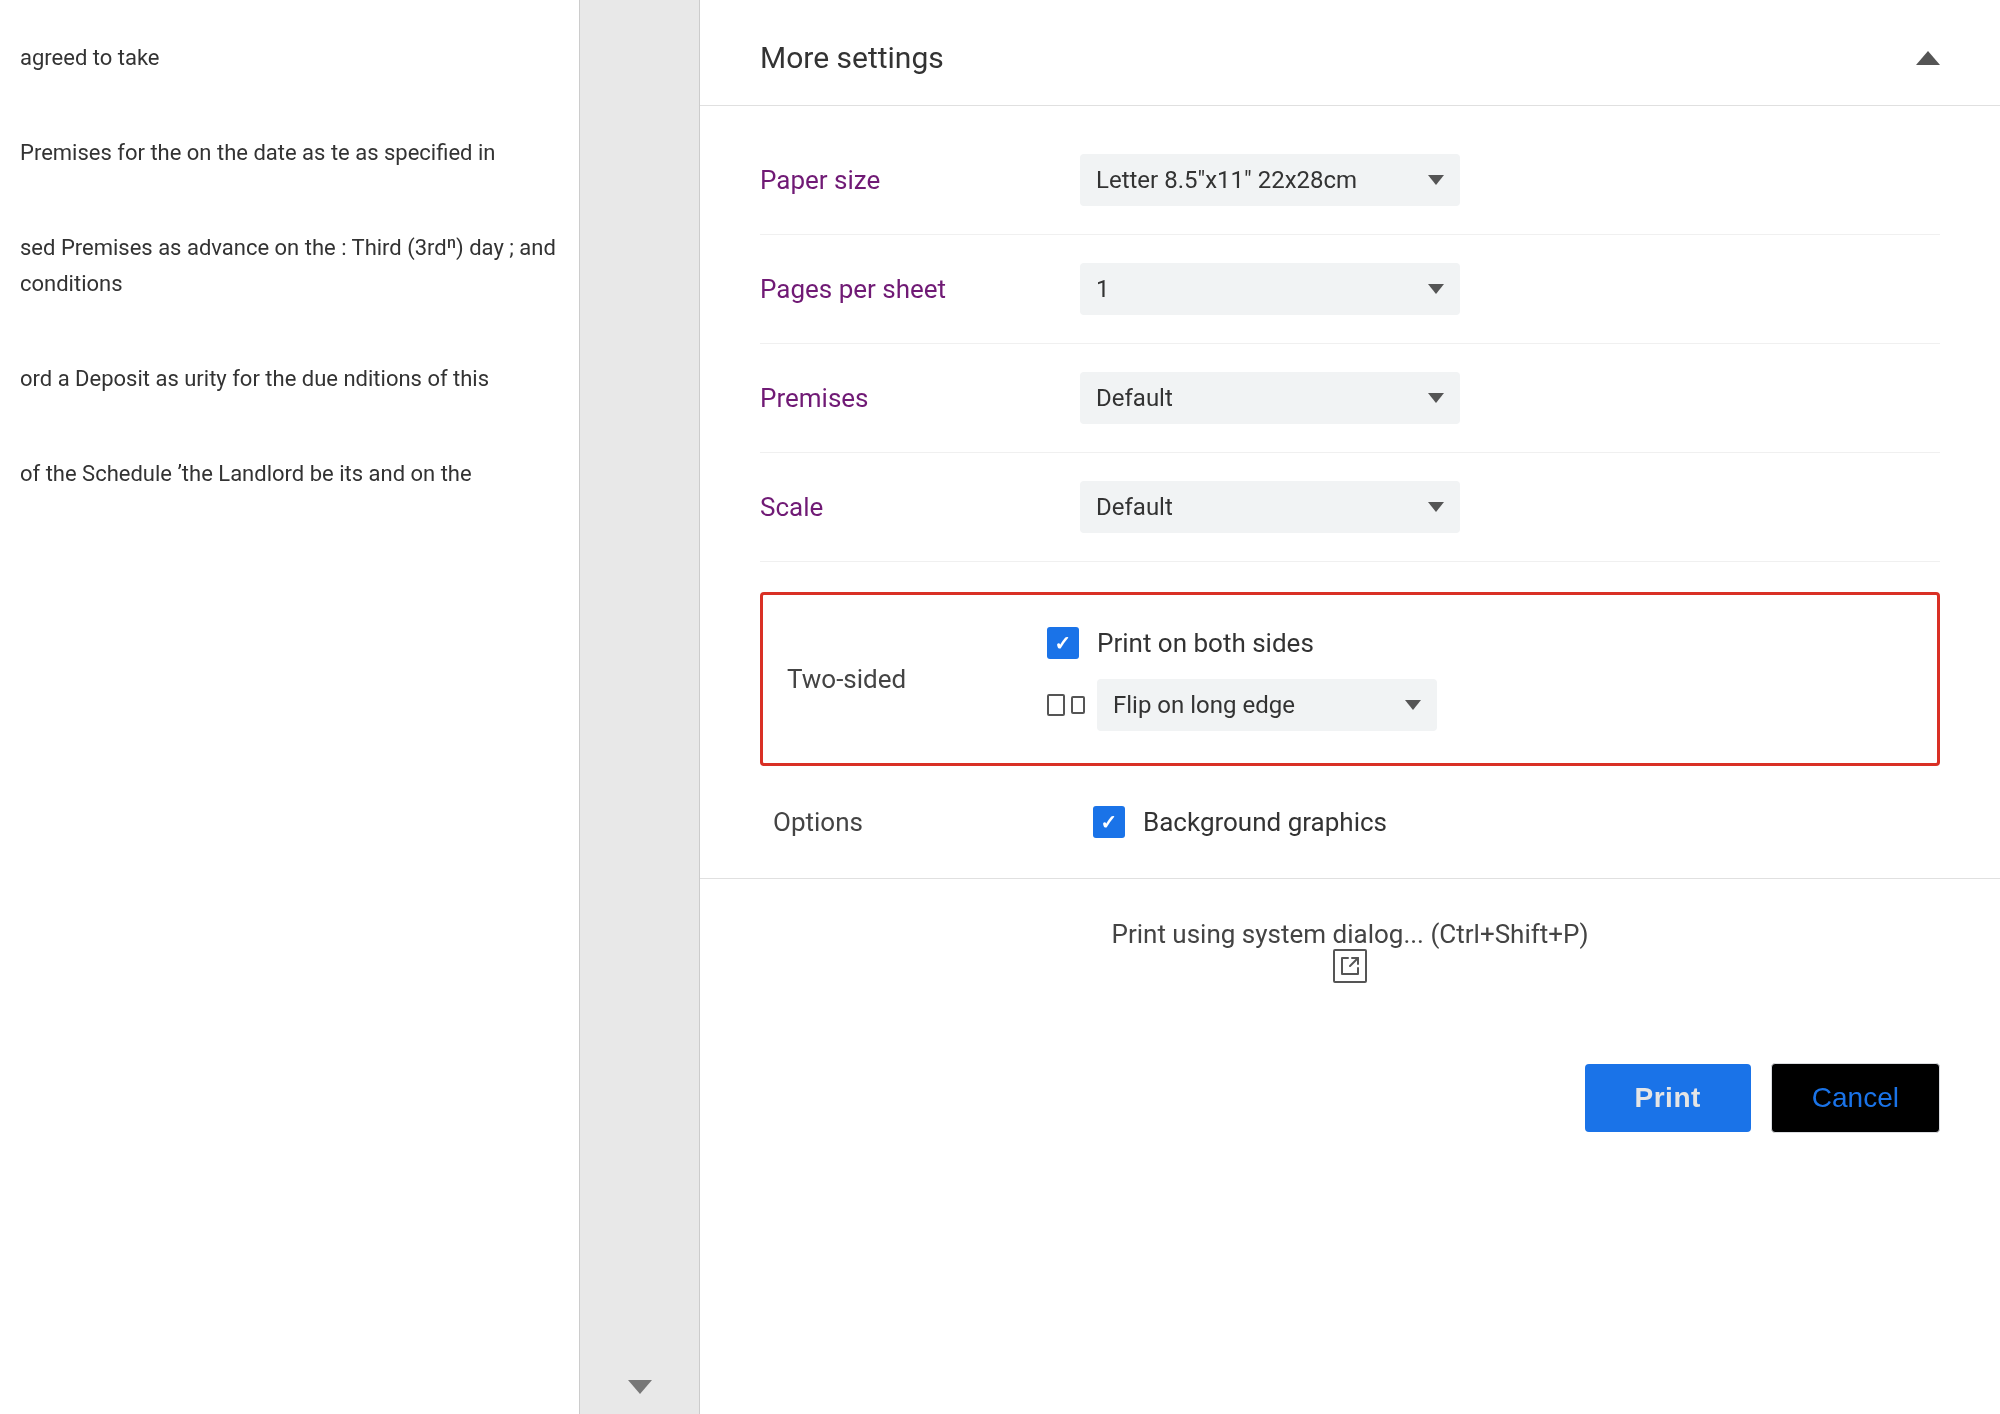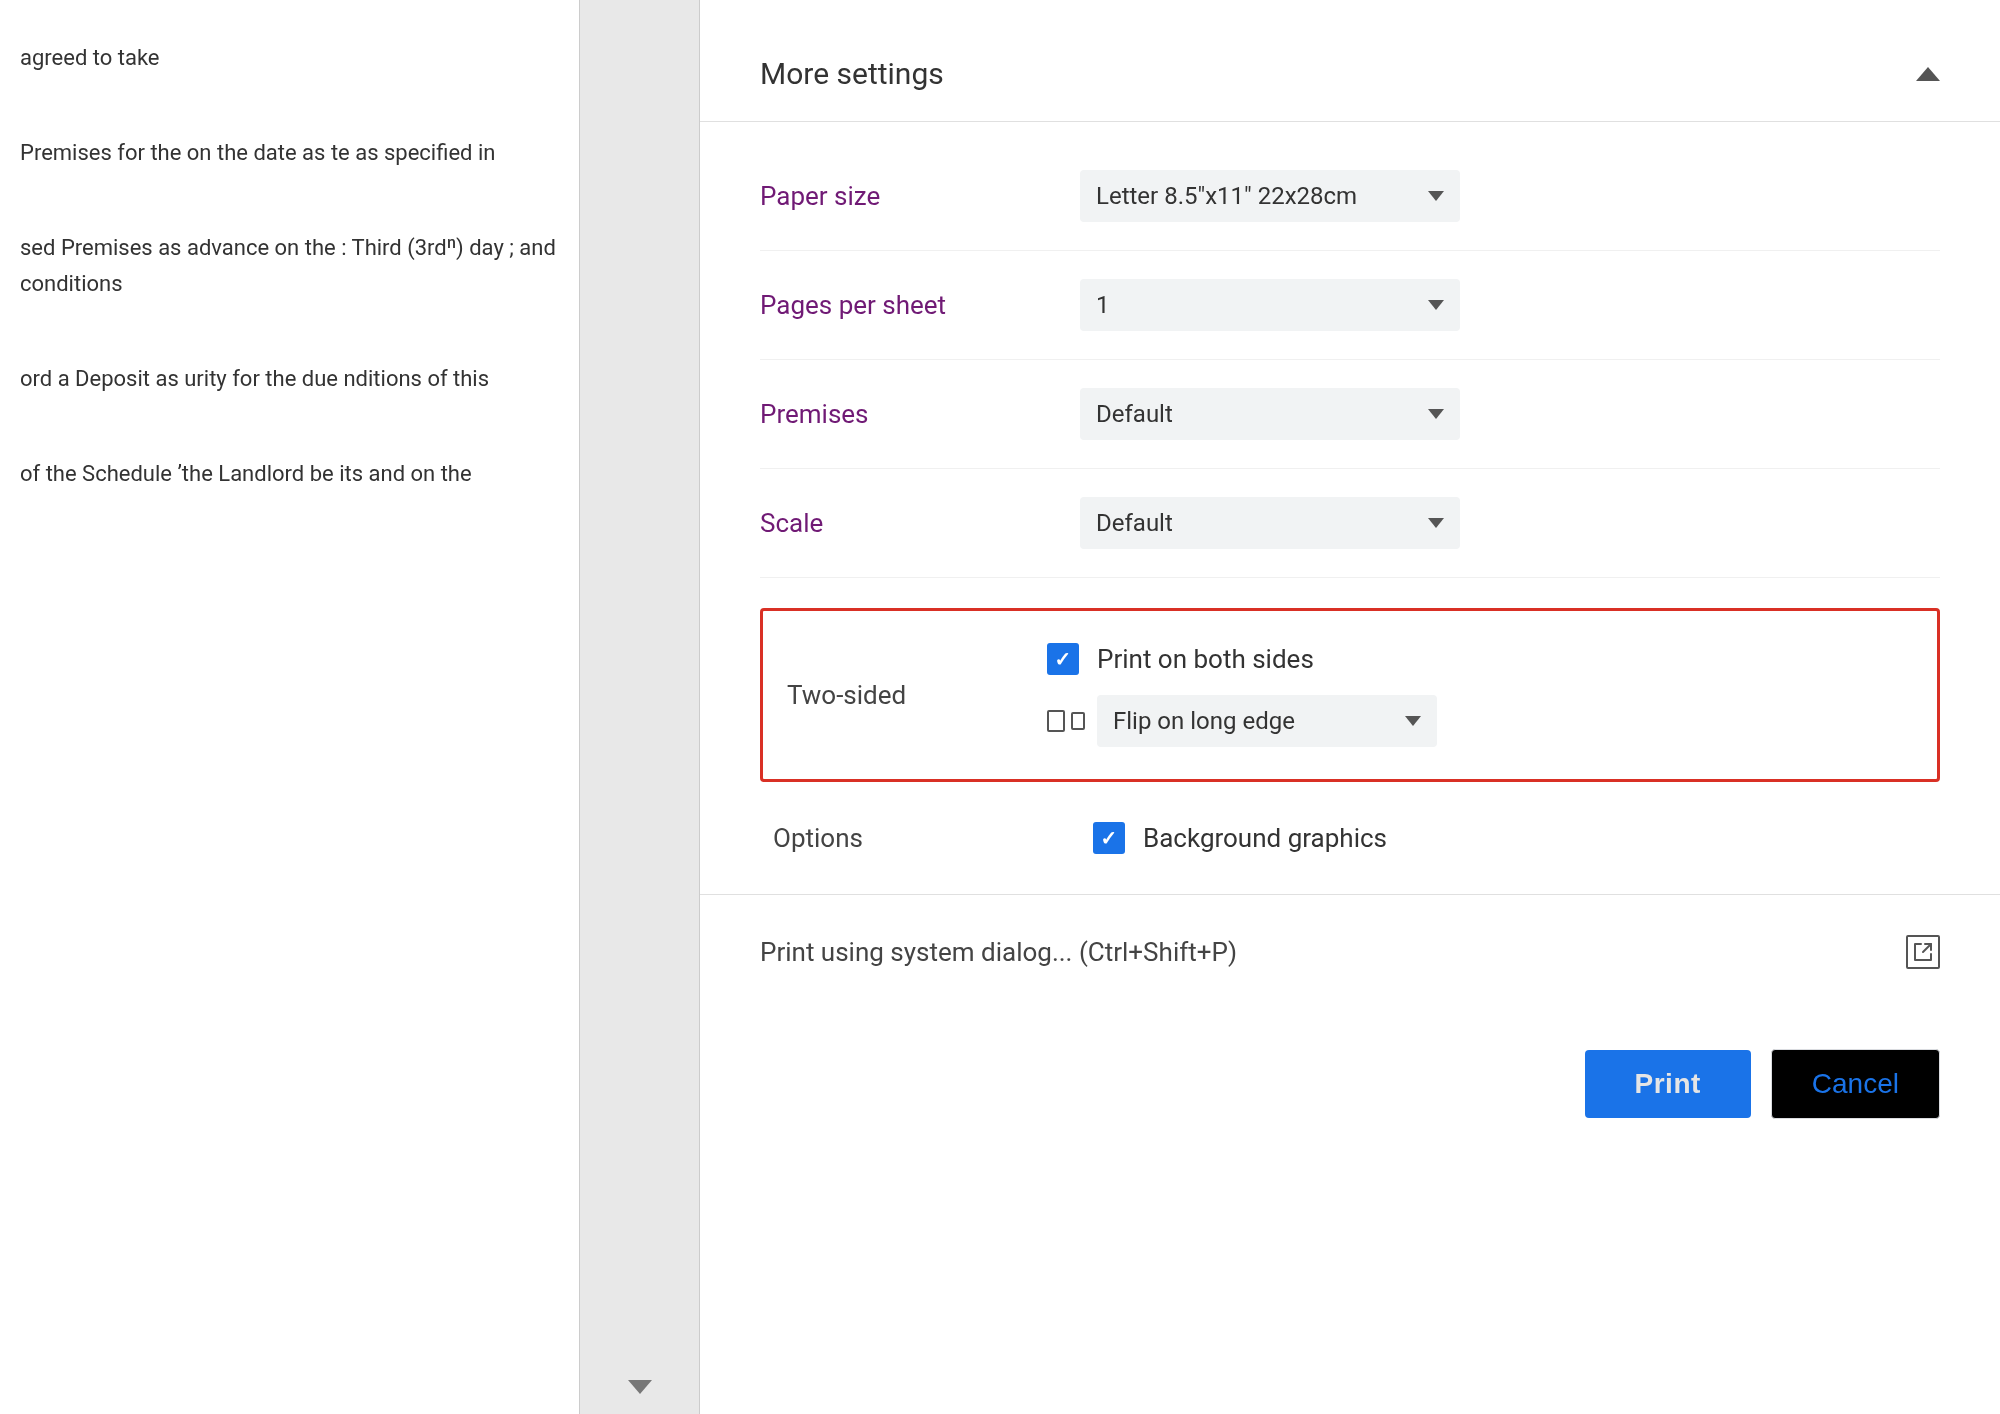--- a/index.html
+++ b/index.html
@@ -61,21 +61,21 @@
       display: flex;
       flex-direction: column;
       padding: 0;
       overflow-y: auto;
     }
 
     .more-settings-header {
       display: flex;
       align-items: center;
       justify-content: space-between;
-      padding: 56px 60px 30px 60px;
+      padding: 40px 60px 30px 60px;
       border-bottom: 1px solid #e0e0e0;
     }
 
     .more-settings-title {
       font-size: 30px;
       color: #333;
       font-weight: 400;
     }
 
     .chevron-up {
@@ -263,20 +263,21 @@
     .system-dialog-section {
       padding: 20px 60px 30px 60px;
       border-top: 1px solid #e0e0e0;
     }
 
     .system-dialog-row {
       display: flex;
       align-items: center;
       justify-content: space-between;
       padding: 20px 0;
+      flex-direction: column;
     }
 
     .system-dialog-text {
       font-size: 26px;
       color: #444;
     }
 
     .external-link-icon {
       width: 34px;
       height: 34px;

